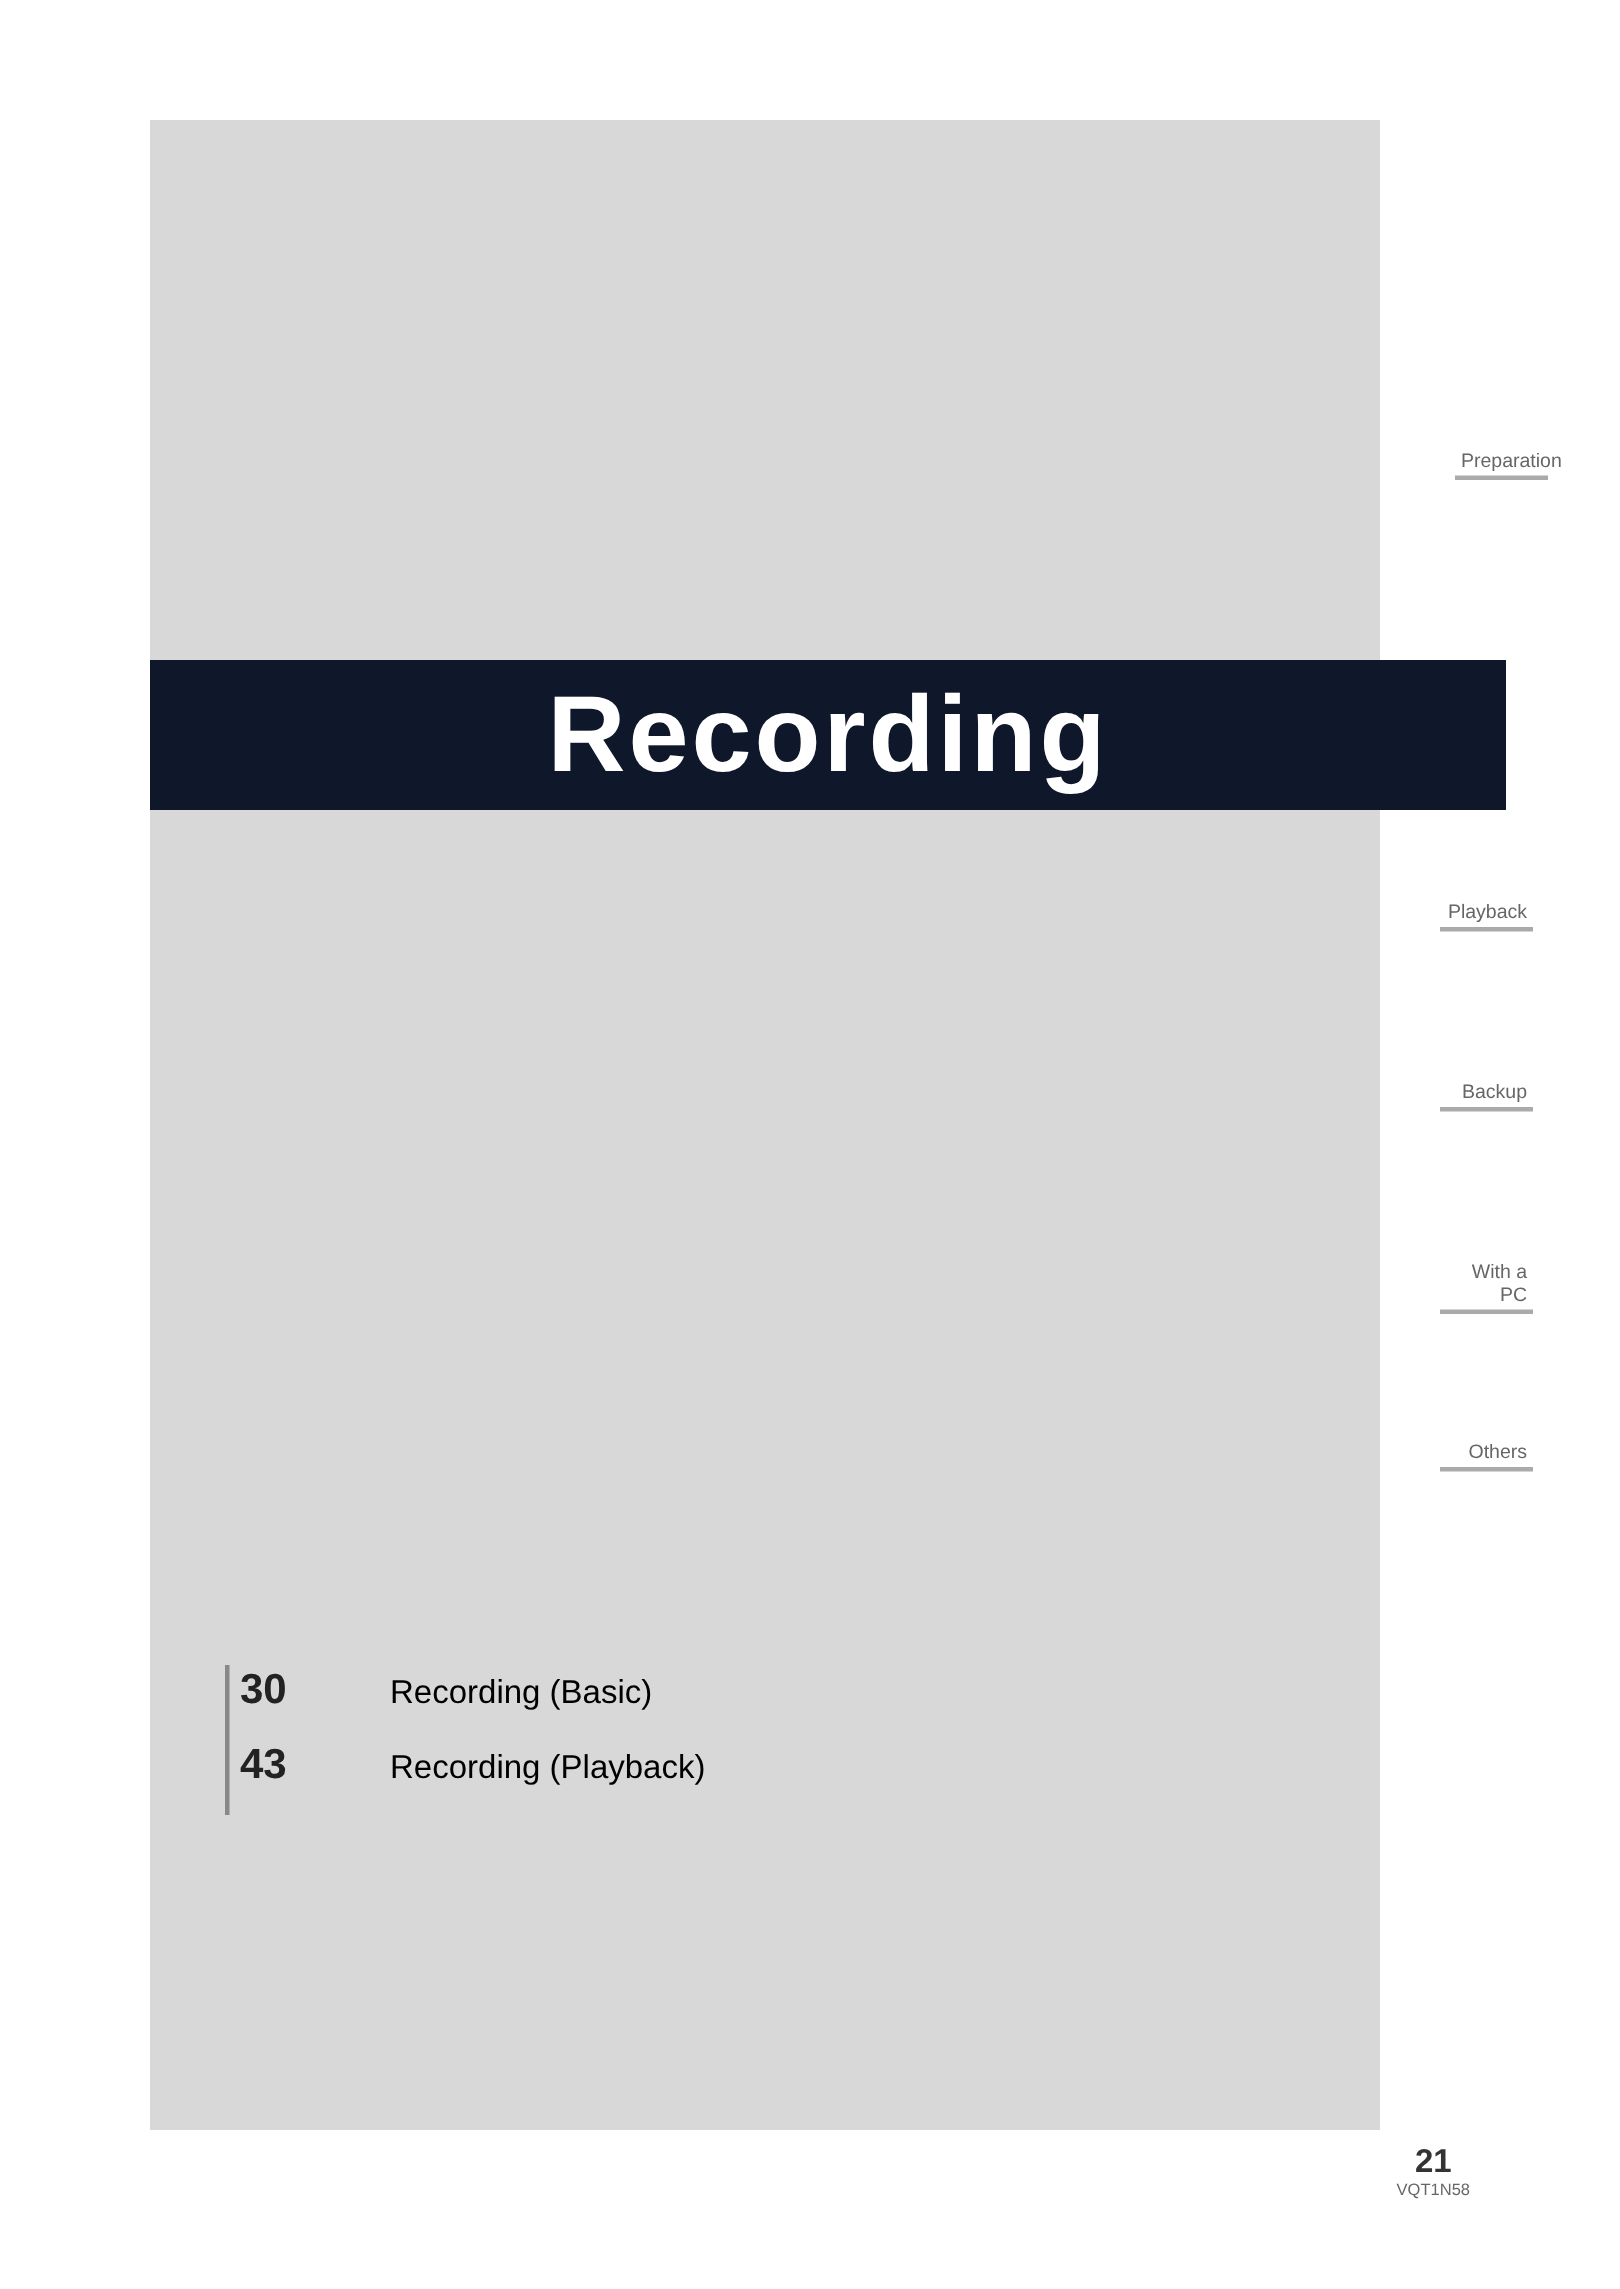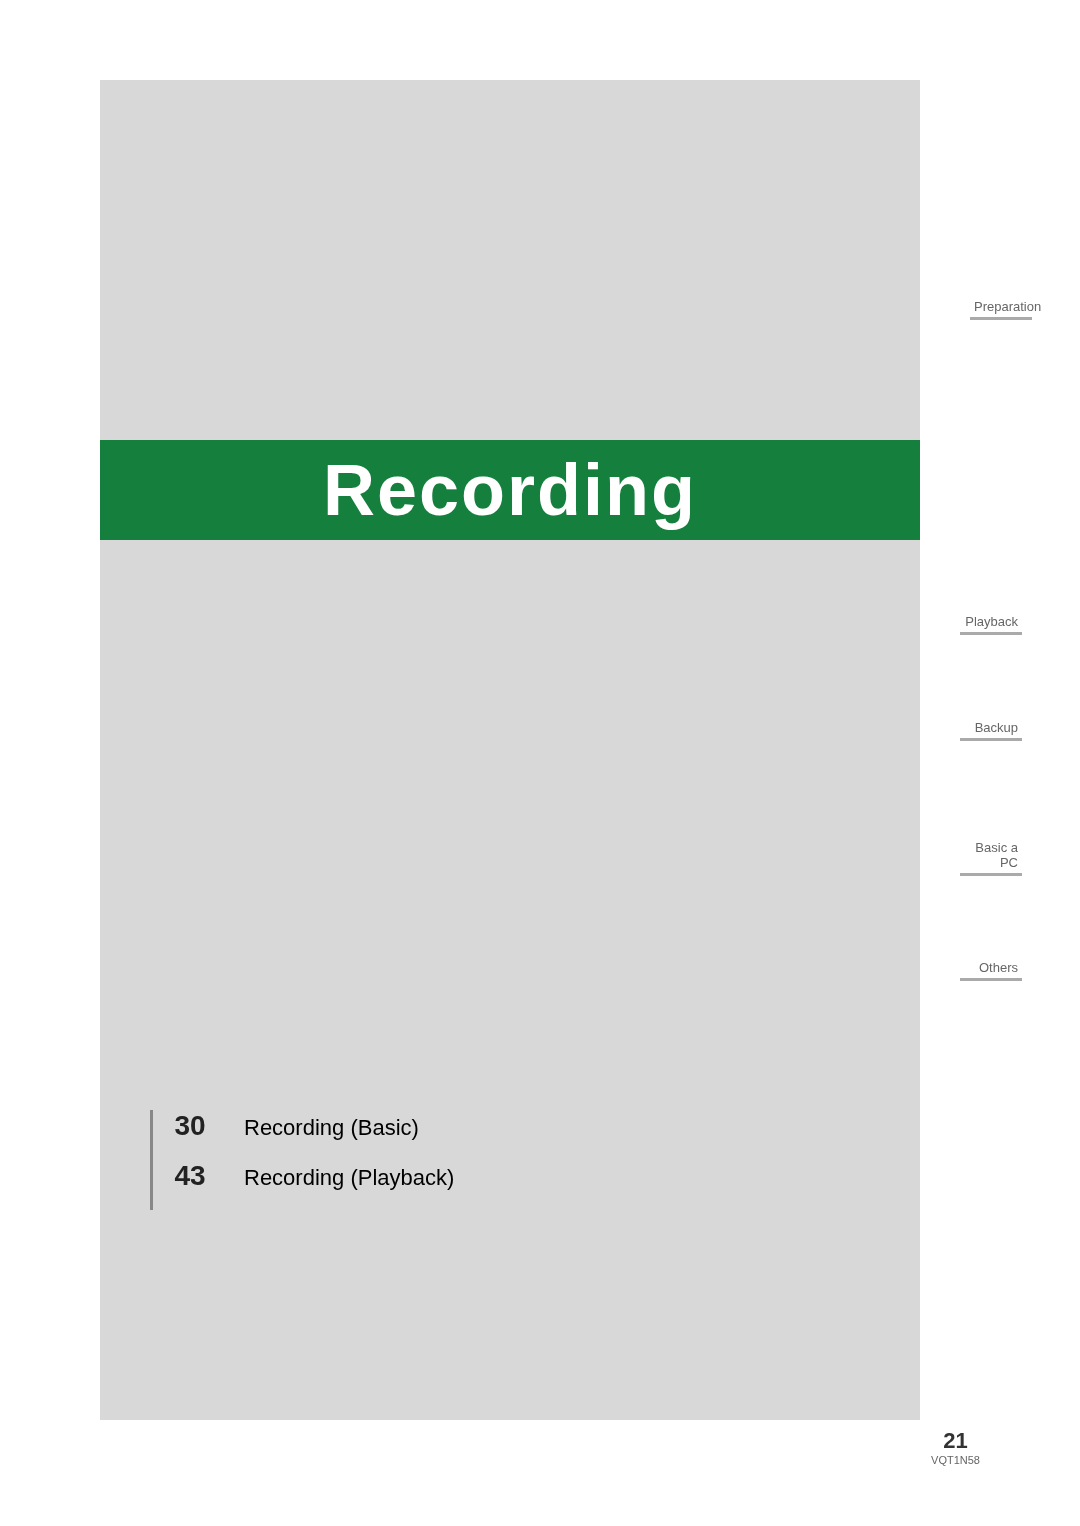--- a/index.html
+++ b/index.html
@@ -24,23 +24,23 @@
       width: 820px;
       height: 1340px;
       background: #d8d8d8;
     }
 
     
     .recording-box {
       position: absolute;
       top: 440px;
       left: 100px;
-      width: 820px;
+      width: 904px;
       height: 100px;
-      background: #15803d;
+      background: #0f172a;
       display: flex;
       align-items: center;
       justify-content: center;
     }
 
     .recording-title {
       font-size: 72px;
       font-weight: bold;
       color: #ffffff;
       letter-spacing: 2px;
@@ -50,21 +50,21 @@
     .prep-section {
       position: absolute;
       top: 295px;
       right: 48px;
       width: 62px;
     }
 
     
     .playback-section {
       position: absolute;
-      top: 610px;
+      top: 596px;
       right: 58px;
       width: 62px;
     }
 
     
     .backup-section {
       position: absolute;
       top: 716px;
       right: 58px;
       width: 62px;
@@ -113,22 +113,22 @@
       display: flex;
       align-items: baseline;
       margin-bottom: 18px;
     }
 
     .toc-number {
       font-size: 28px;
       font-weight: bold;
       color: #222;
       width: 60px;
-      text-align: center;
-      margin-right: 24px;
+      text-align: left;
+      margin-right: 40px;
       flex-shrink: 0;
     }
 
     .toc-text {
       font-size: 22px;
       color: #000000;
     }
 
     
     .toc-line {
@@ -179,21 +179,21 @@
   <span class="section-text">Playback</span>
   <span class="section-bar"></span>
 </div>
 
 <div class="backup-section">
   <span class="section-text">Backup</span>
   <span class="section-bar"></span>
 </div>
 
 <div class="withapc-section">
-  <span class="section-text">Basic a PC</span>
+  <span class="section-text">With a PC</span>
   <span class="section-bar"></span>
 </div>
 
 <div class="others-section">
   <span class="section-text">Others</span>
   <span class="section-bar"></span>
 </div>
 
 <div class="toc-line"></div>
 

